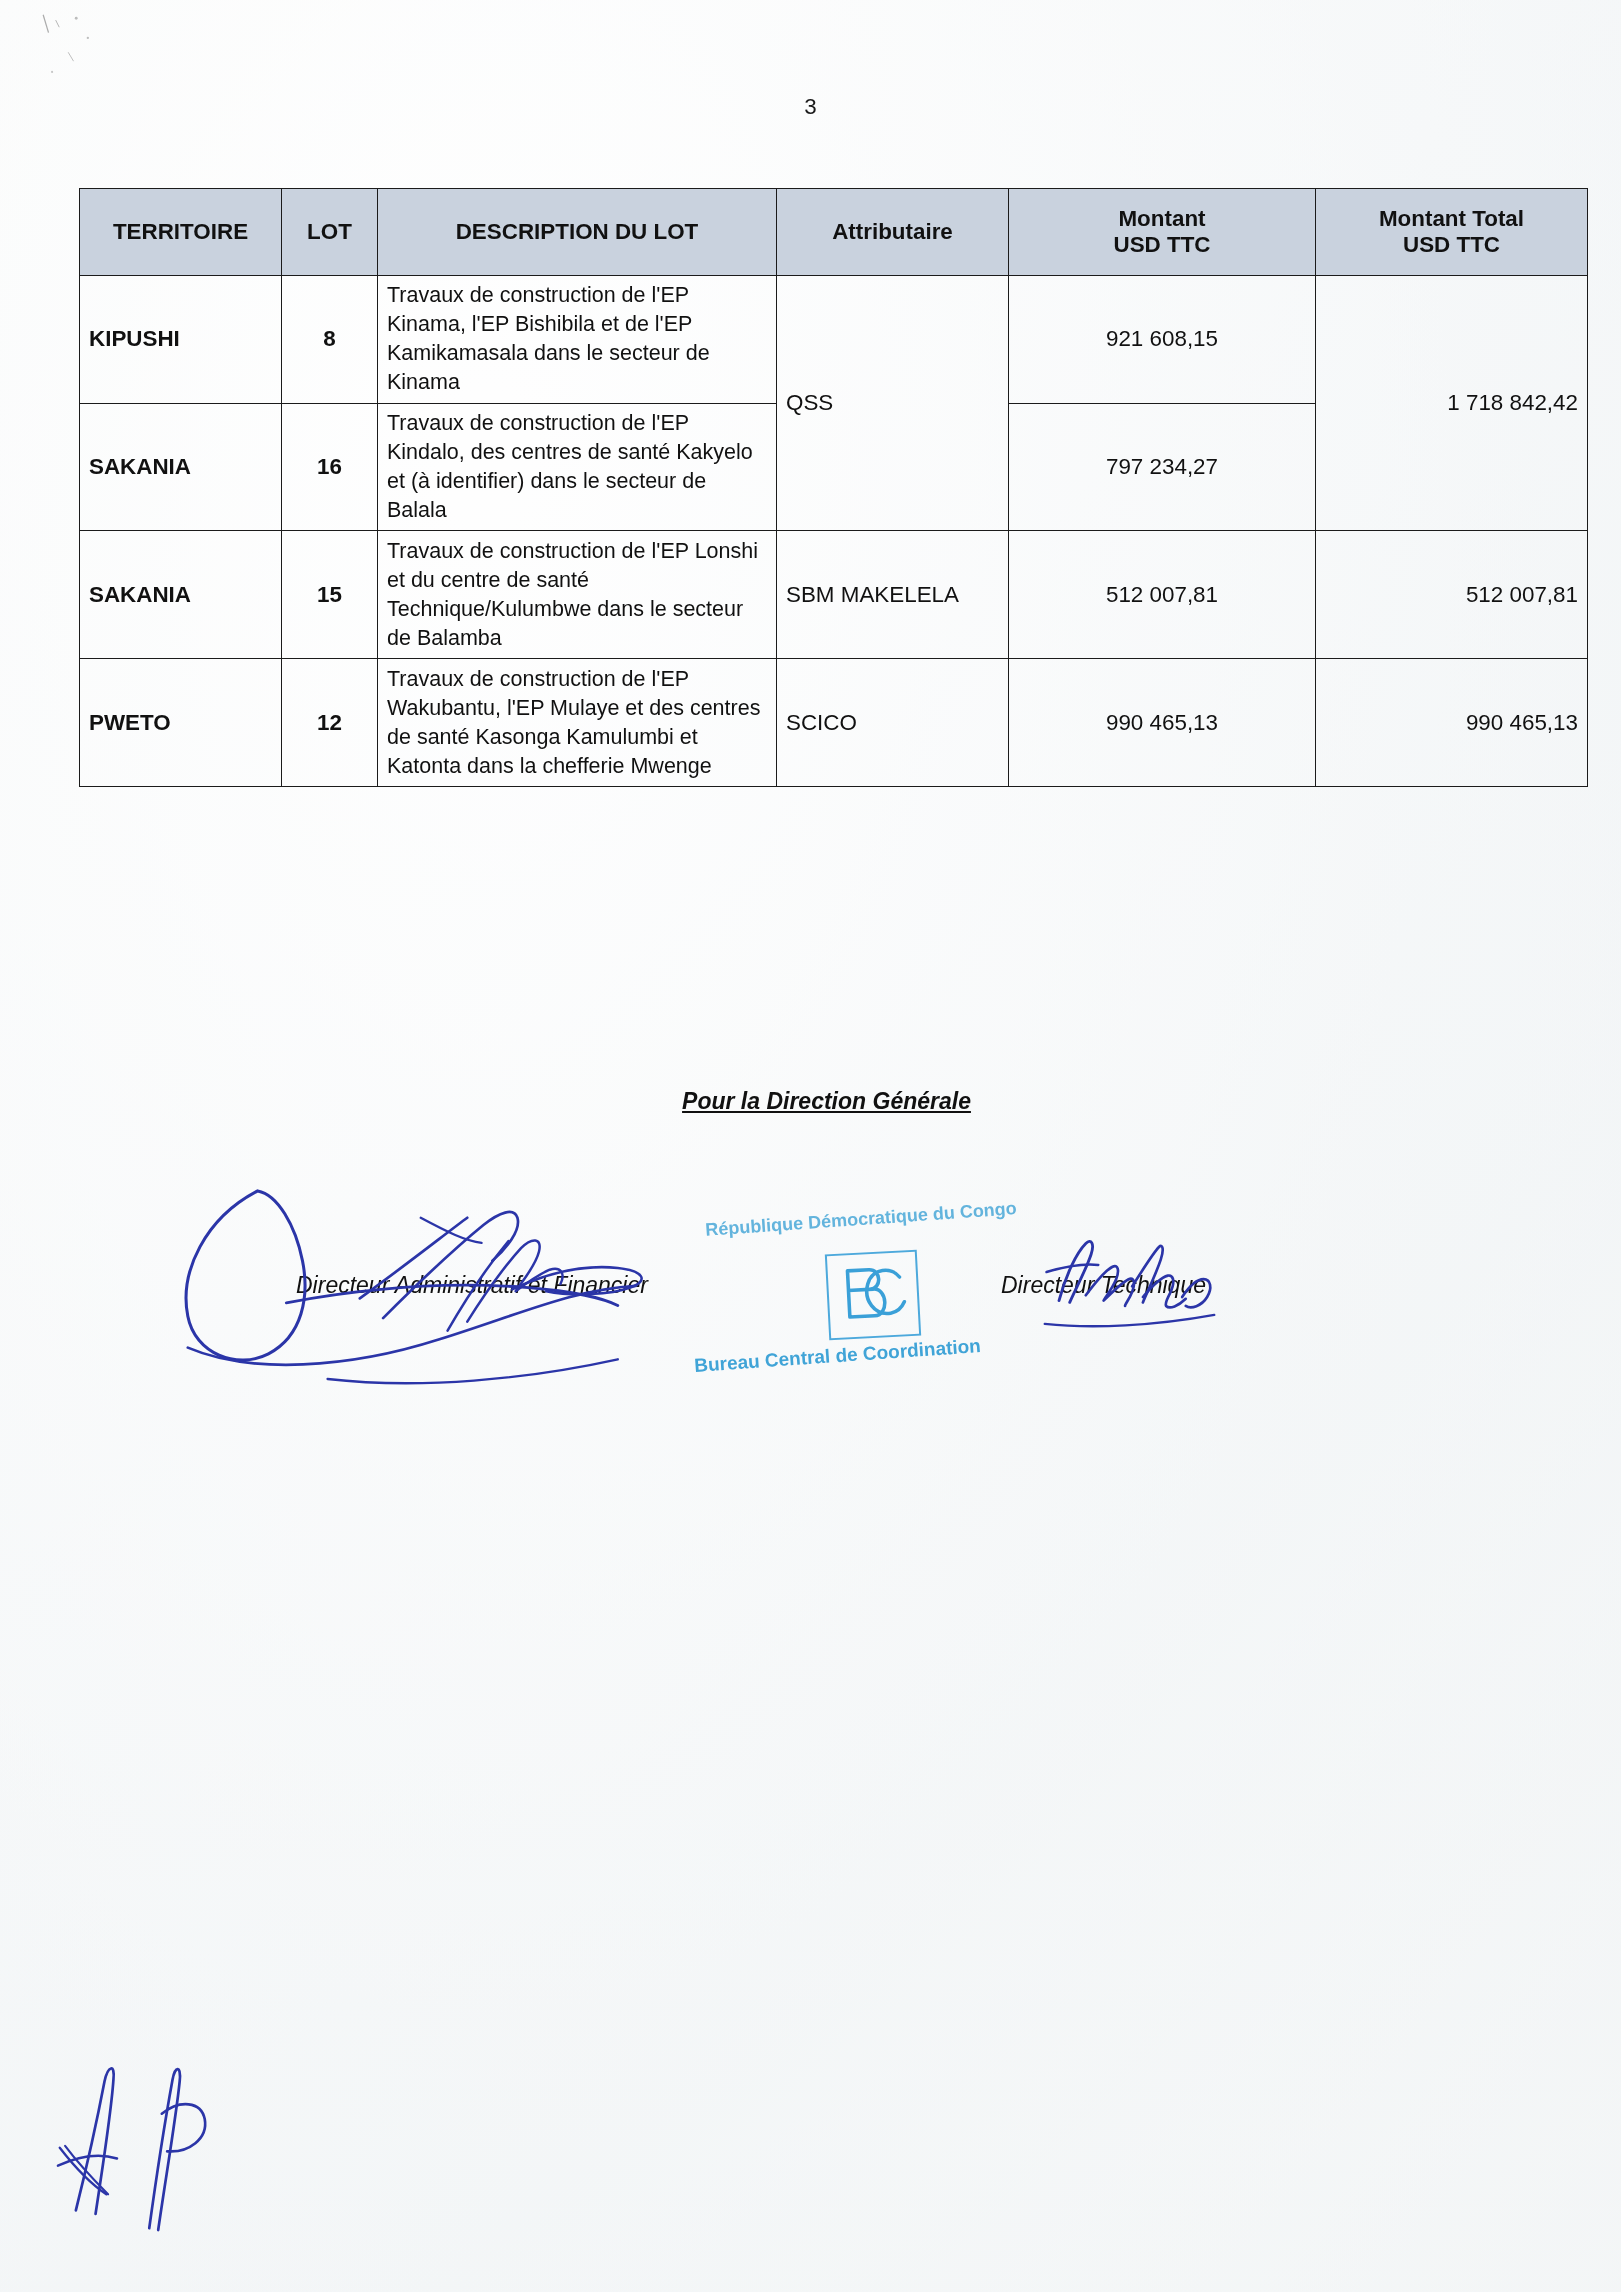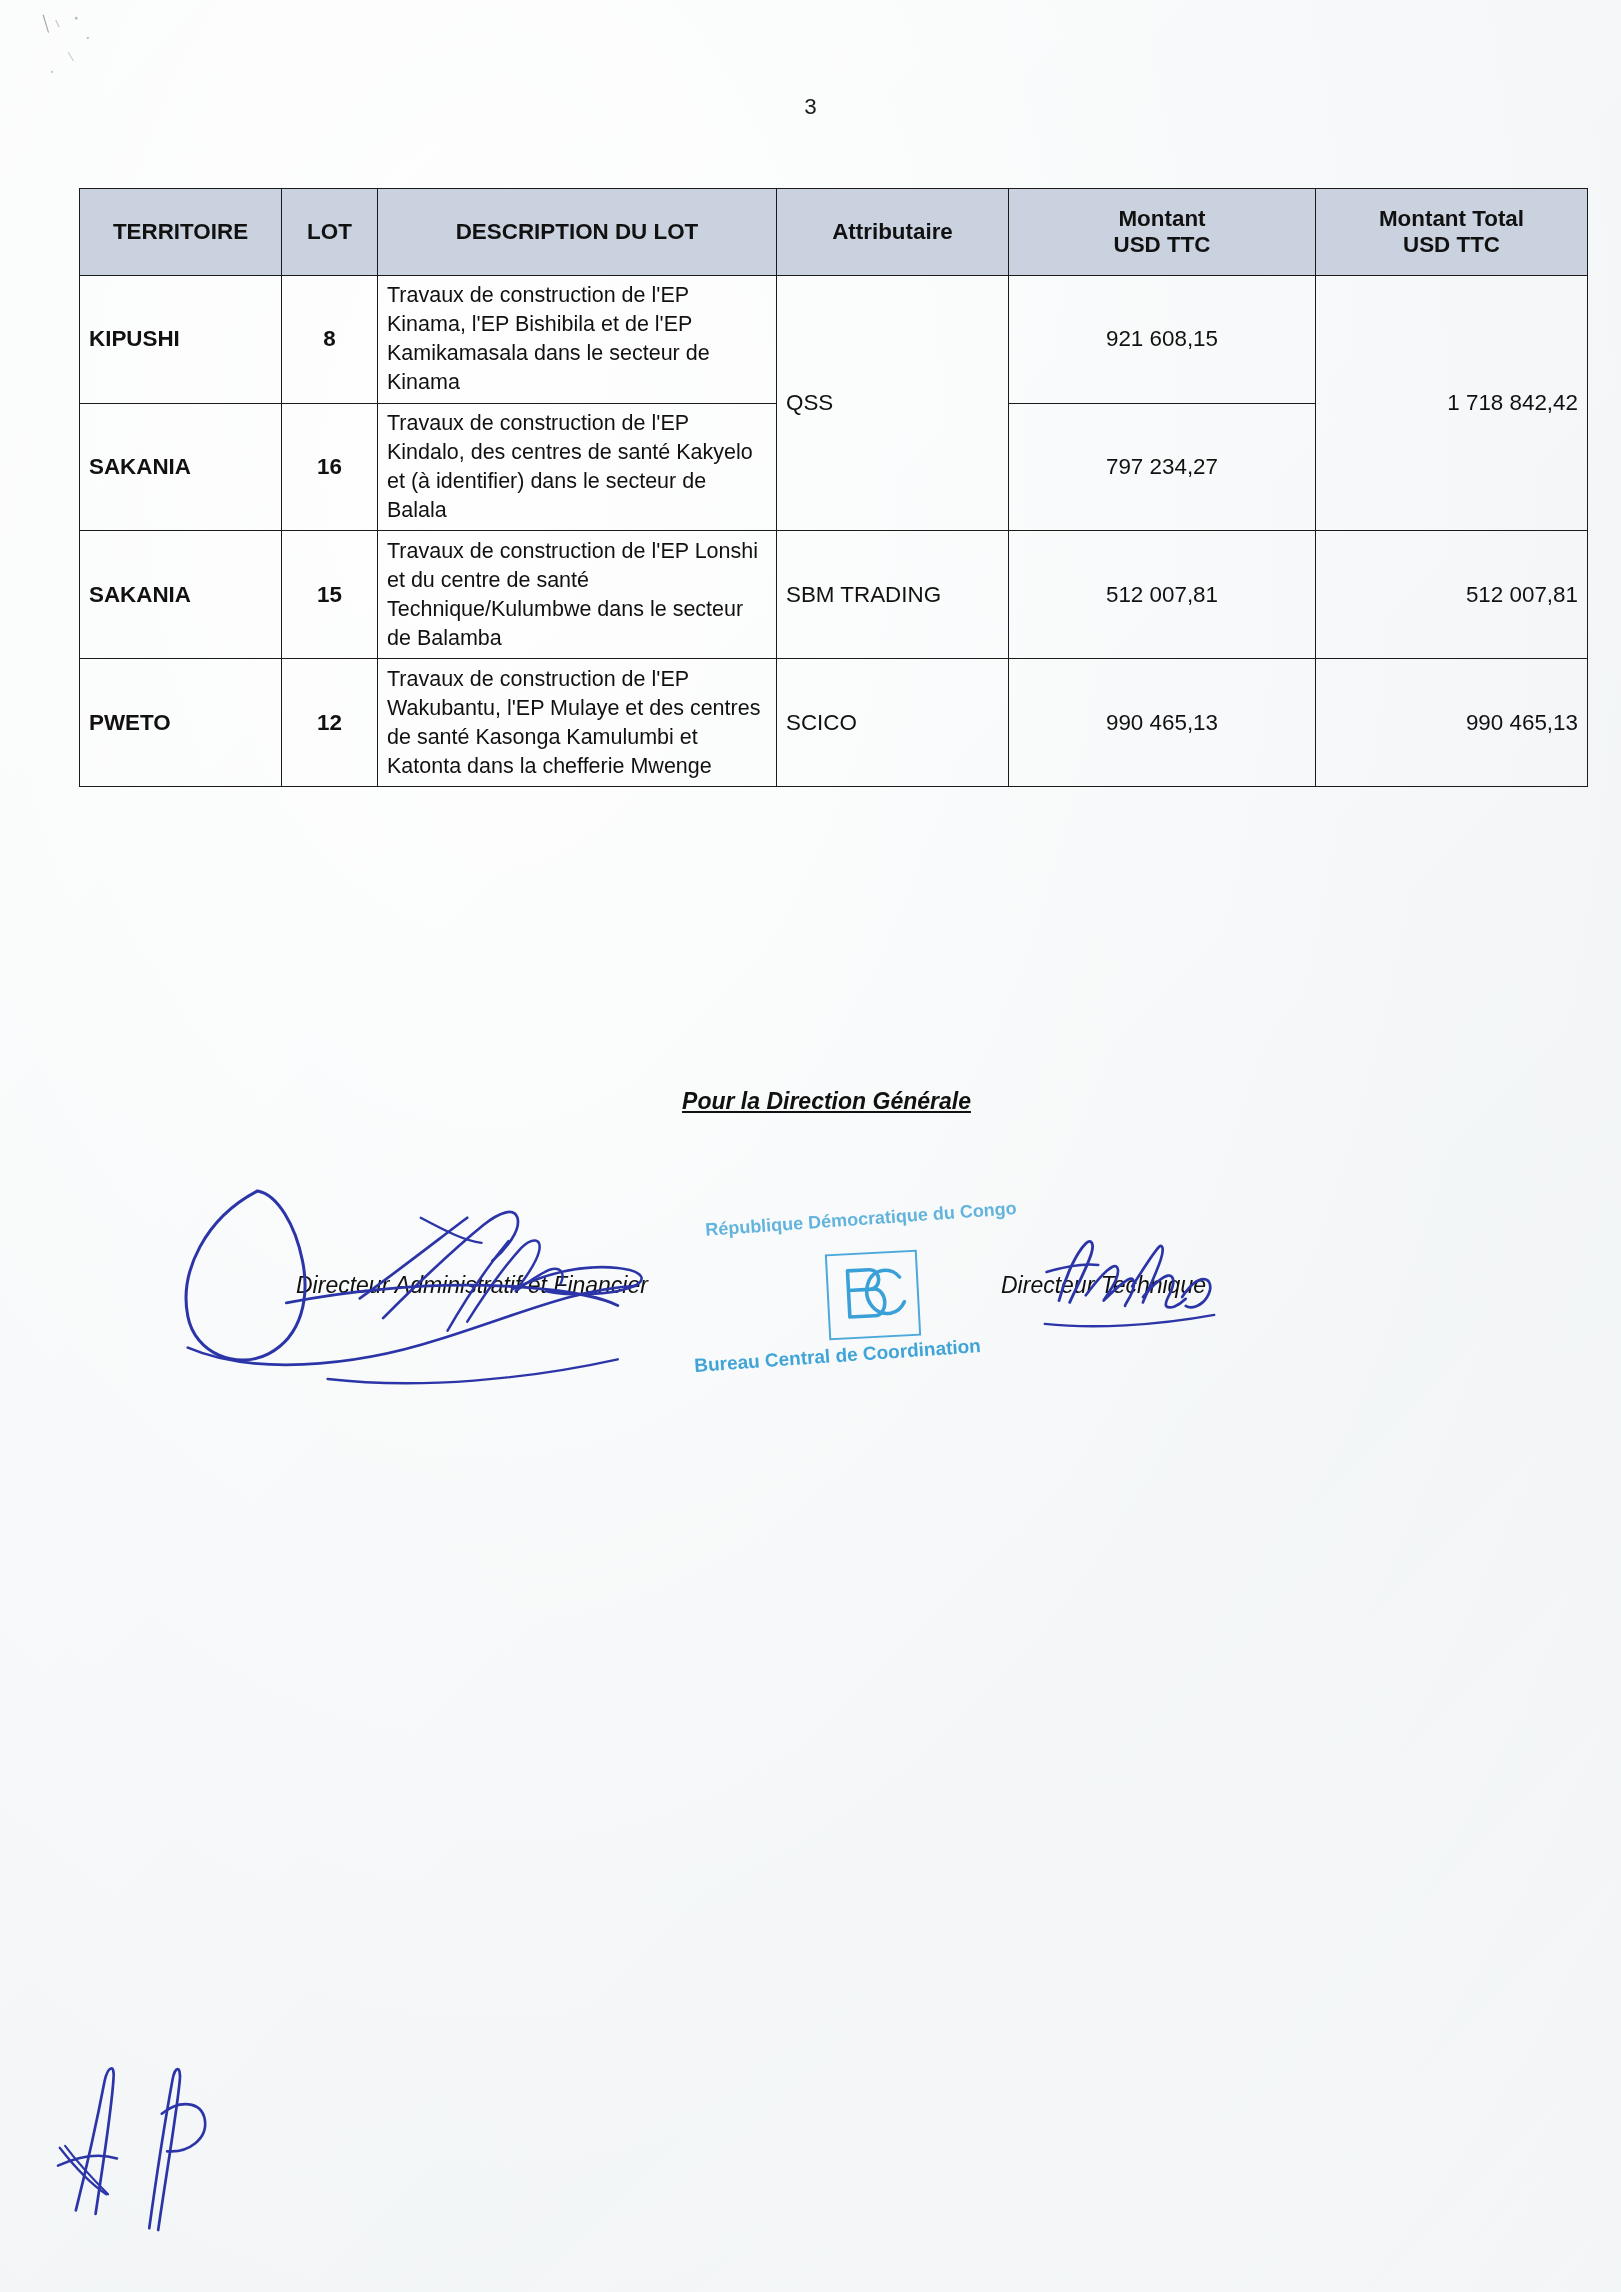--- a/index.html
+++ b/index.html
@@ -290,21 +290,21 @@
         <tr>
           <td class="territoire">SAKANIA</td>
           <td class="lot">16</td>
           <td class="desc">Travaux de construction de l'EP Kindalo, des centres de santé Kakyelo et (à identifier) dans le secteur de Balala</td>
           <td class="amount">797 234,27</td>
         </tr>
         <tr>
           <td class="territoire">SAKANIA</td>
           <td class="lot">15</td>
           <td class="desc">Travaux de construction de l'EP Lonshi et du centre de santé Technique/Kulumbwe dans le secteur de Balamba</td>
-          <td class="attr mid">SBM TRADING</td>
+          <td class="attr mid">SBM MAKELELA</td>
           <td class="amount">512 007,81</td>
           <td class="total">512 007,81</td>
         </tr>
         <tr>
           <td class="territoire">PWETO</td>
           <td class="lot">12</td>
           <td class="desc">Travaux de construction de l'EP Wakubantu, l'EP Mulaye et des centres de santé Kasonga Kamulumbi et Katonta dans la chefferie Mwenge</td>
           <td class="attr mid">SCICO</td>
           <td class="amount">990 465,13</td>
           <td class="total">990 465,13</td>

